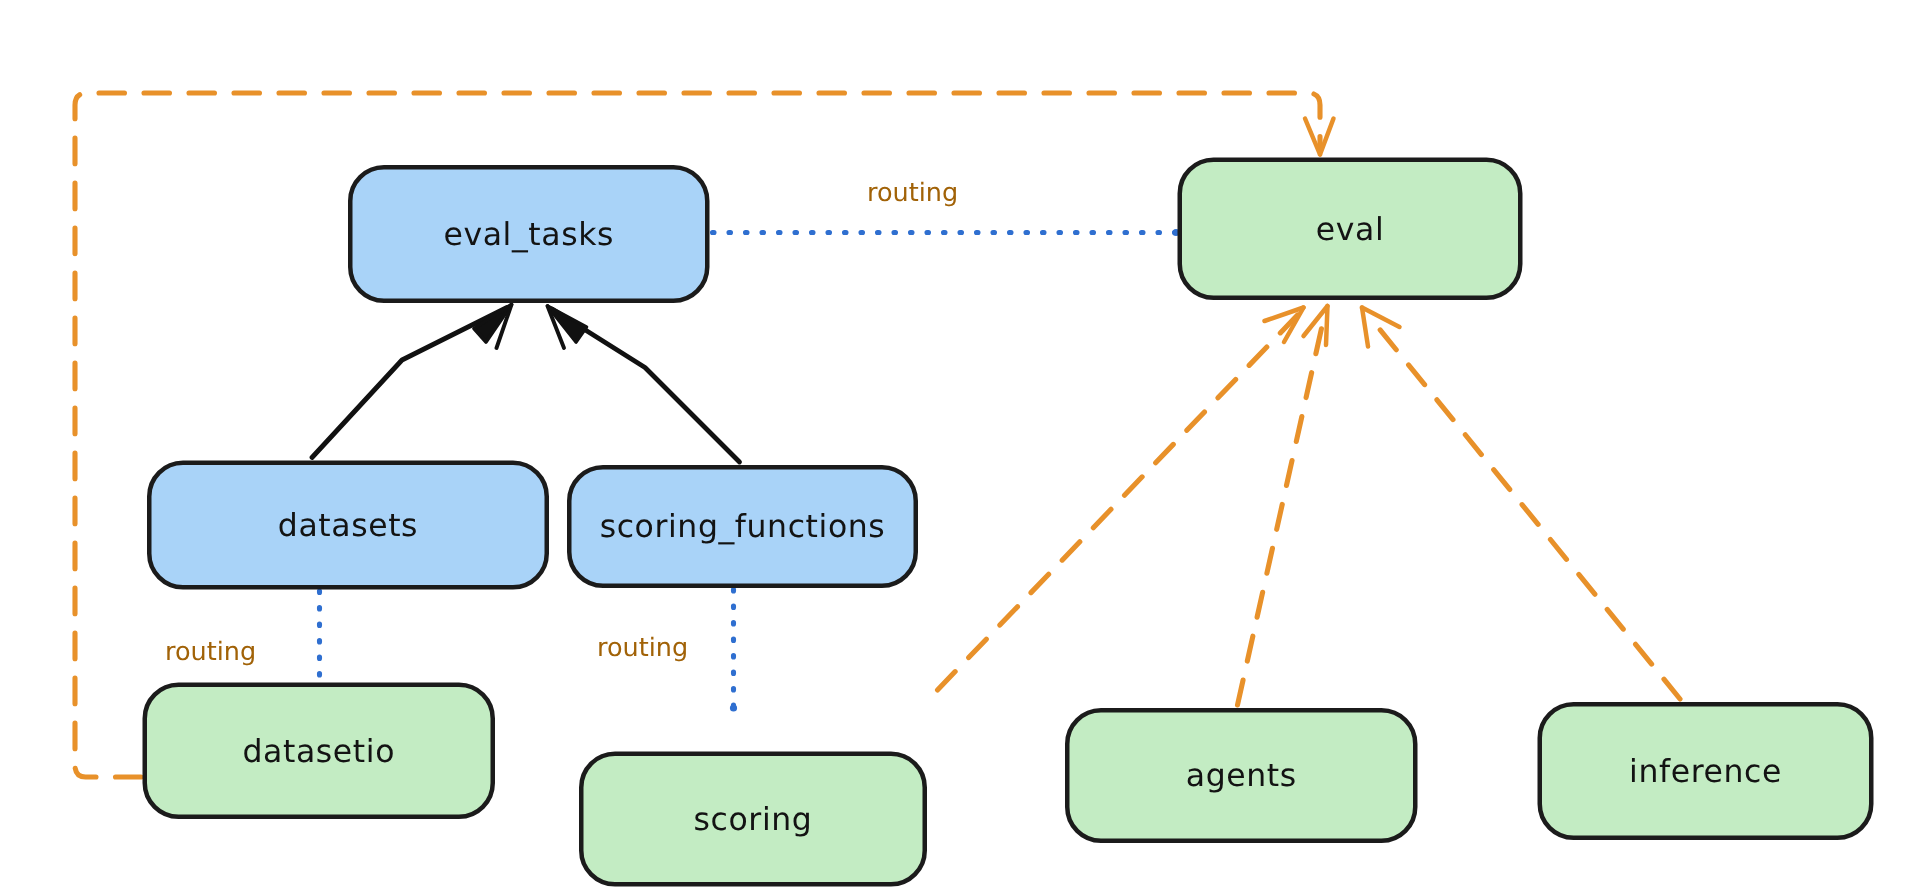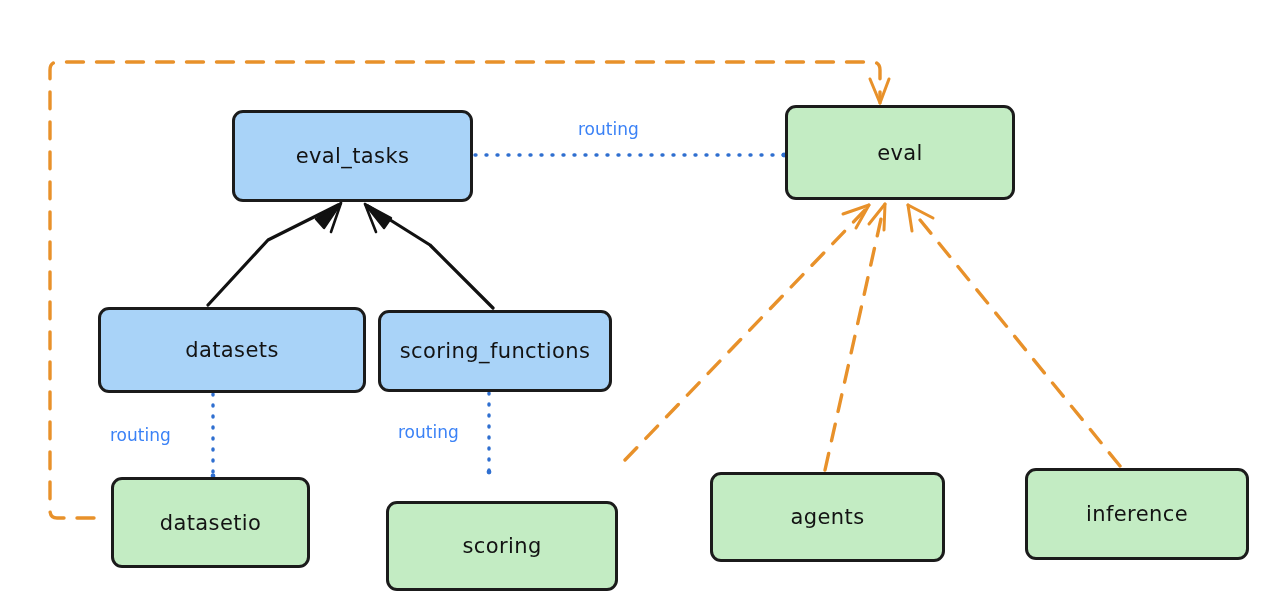--- a/index.html
+++ b/index.html
@@ -21,42 +21,42 @@
     position: absolute;
     left: 0;
     top: 0;
     width: 1280px;
     height: 596px;
   }
   .node {
     position: absolute;
     box-sizing: border-box;
     border: 3px solid #1b1b1b;
-    border-radius: 11px;
+    border-radius: 24px;
     display: flex;
     align-items: center;
     justify-content: center;
     z-index: 5;
   }
   .node-label {
     font-family: "DejaVu Sans", sans-serif;
     font-size: 21px;
     color: #131313;
     letter-spacing: 0.4px;
     white-space: nowrap;
     user-select: none;
   }
   .node.api  { background: #a9d3f8; }
   .node.prov { background: #c3ecc3; }
 
   .edge-label {
     position: absolute;
     font-family: "DejaVu Sans", sans-serif;
     font-size: 17px;
-    color: #3b82f6;
+    color: #a16207;
     white-space: nowrap;
     z-index: 6;
     user-select: none;
   }
 </style>
 </head>
 <body>
 
 <div id="canvas">
 
@@ -123,21 +123,21 @@
   </div>
 
   <div class="node api" style="left:98px; top:307px; width:268px; height:86px;">
     <span class="node-label">datasets</span>
   </div>
 
   <div class="node api" style="left:378px; top:310px; width:234px; height:82px;">
     <span class="node-label">scoring_functions</span>
   </div>
 
-  <div class="node prov" style="left:95px; top:477px; width:199px; height:91px;margin-left:16px;">
+  <div class="node prov" style="left:95px; top:455px; width:235px; height:91px;">
     <span class="node-label">datasetio</span>
   </div>
 
   <div class="node prov" style="left:386px; top:473px; width:232px; height:90px;margin-top:28px;">
     <span class="node-label">scoring</span>
   </div>
 
   <div class="node prov" style="left:710px; top:472px; width:235px; height:90px;">
     <span class="node-label">agents</span>
   </div>

